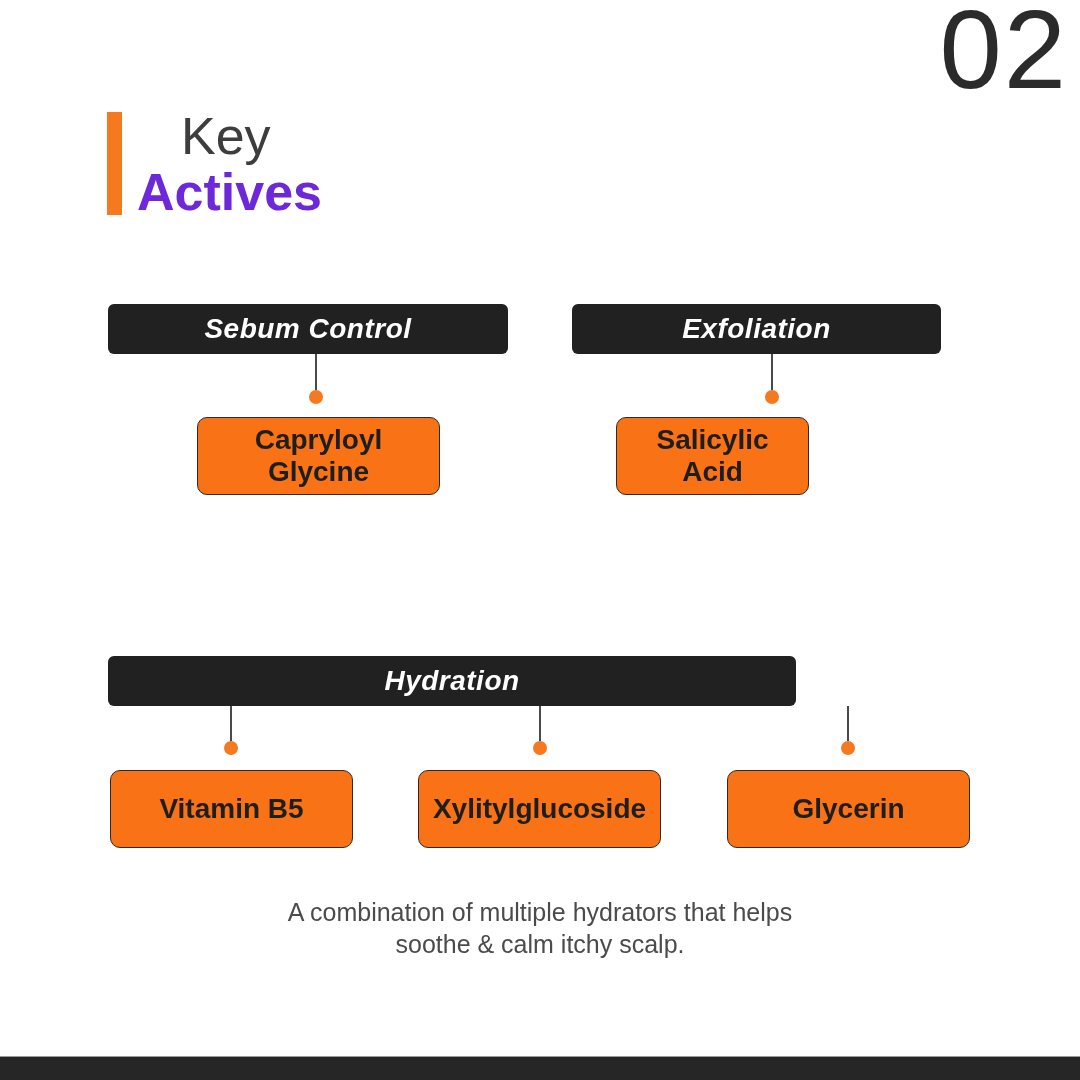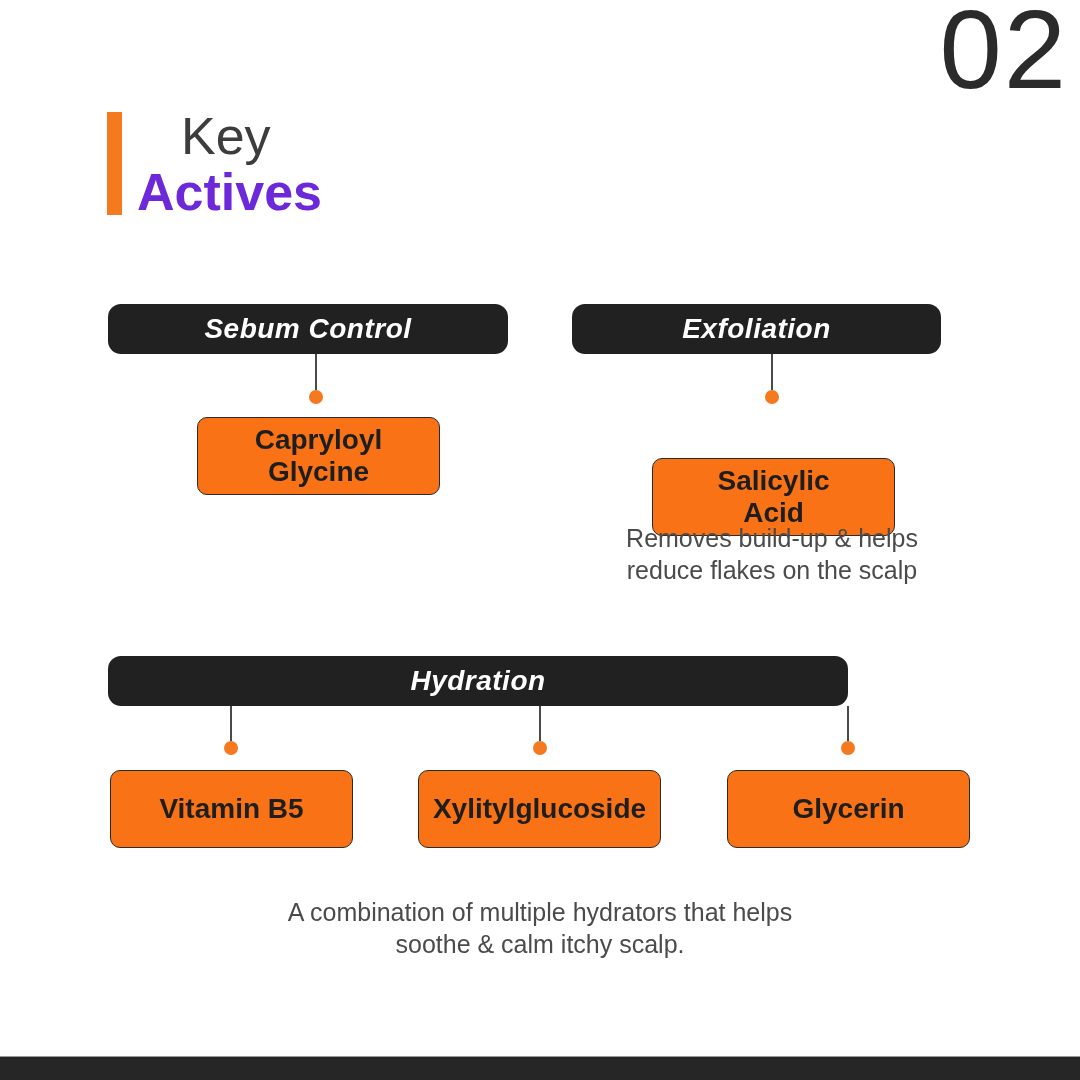--- a/index.html
+++ b/index.html
@@ -47,33 +47,33 @@
     top: 166px;
     font-size: 52px;
     line-height: 1.0;
     font-weight: 700;
     color: #6d28d9;
   }
   .pill {
     position: absolute;
     height: 50px;
     background: #212121;
-    border-radius: 13px;
+    border-radius: 6px;
     display: flex;
     align-items: center;
     justify-content: center;
     color: #ffffff;
     font-size: 28px;
     font-weight: 700;
     font-style: italic;
     letter-spacing: 0.5px;
   }
   .pill-sebum   { left: 108px; top: 304px; width: 400px; }
   .pill-exfo    { left: 572px; top: 304px; width: 369px; }
-  .pill-hydra   { left: 108px; top: 656px; width: 740px; }
+  .pill-hydra   { left: 108px; top: 656px; width: 688px; }
   .vline {
     position: absolute;
     width: 2px;
     background: #4a4a4a;
   }
   .dot {
     position: absolute;
     width: 14px;
     height: 14px;
     border-radius: 50%;
@@ -127,24 +127,22 @@
 
   <div class="pill pill-sebum">Sebum Control</div>
   <div class="vline" style="left:315px; top:354px; height:36px;"></div>
   <div class="dot" style="left:309px; top:390px;"></div>
   <div class="ing-box" style="left:197px; top:417px; width:243px;">Capryloyl
 Glycine</div>
 
   <div class="pill pill-exfo">Exfoliation</div>
   <div class="vline" style="left:771px; top:354px; height:36px;"></div>
   <div class="dot" style="left:765px; top:390px;"></div>
-  <div class="ing-box" style="left:652px; top:417px; width:243px;margin-top:41px;">Salicylic
+  <div class="ing-box" style="left:616px; top:417px; width:193px;">Salicylic
 Acid</div>
-  <div class="desc" style="left:582px; top:522px; width:380px;">Removes build-up &amp; helps
-reduce flakes on the scalp</div>
 
   <div class="pill pill-hydra">Hydration</div>
   <div class="vline" style="left:230px; top:706px; height:35px;"></div>
   <div class="dot" style="left:224px; top:741px;"></div>
   <div class="vline" style="left:539px; top:706px; height:35px;"></div>
   <div class="dot" style="left:533px; top:741px;"></div>
   <div class="vline" style="left:847px; top:706px; height:35px;"></div>
   <div class="dot" style="left:841px; top:741px;"></div>
   <div class="ing-box" style="left:110px; top:770px; width:243px;">Vitamin B5</div>
   <div class="ing-box" style="left:727px; top:770px; width:243px;">Glycerin</div>

